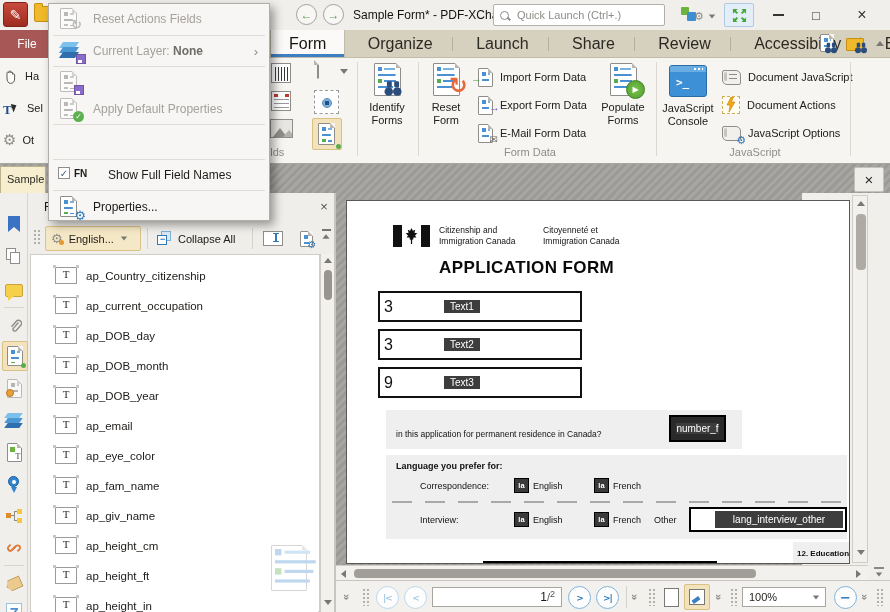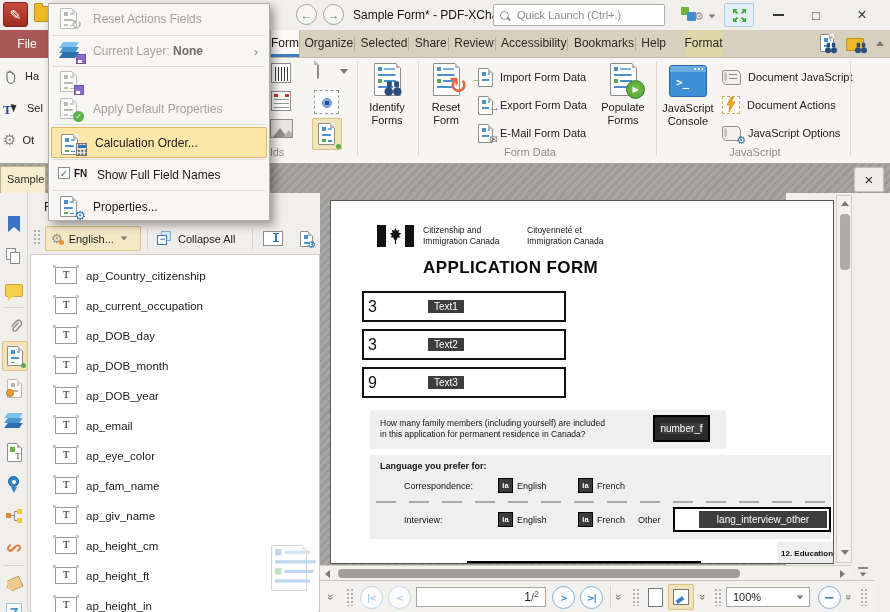--- a/index.html
+++ b/index.html
@@ -18,21 +18,21 @@
       linear-gradient(#4a90d2,#4a90d2) 0 19px/75% 2px no-repeat}
   .dic::after{content:"";position:absolute;top:-1px;right:-1px;width:0;height:0;
     border-top:5px solid #f6f5f2;border-left:5px solid #b9b6b2}
   .gray{filter:grayscale(1) opacity(.55)}
   .ov{position:absolute;font-weight:bold;line-height:1}
   
   .navcirc{width:21px;height:21px;border-radius:50%;border:1px solid #a3a19c;background:#f8f7f5;
     display:flex;align-items:center;justify-content:center;color:#59a159;font-size:12px;font-weight:bold}
   
   .tabrow{background:#d6d0bf;border-bottom:1px solid #c3bcab}
-  .tab{display:inline-block;padding:0 0;line-height:27px;font-size:12px;color:#2b2923;vertical-align:top}
+  .tab{display:inline-block;padding:0 18px;line-height:27px;font-size:16px;color:#2b2923;vertical-align:top}
   .tab.active{background:#fbfaf8;border-left:1px solid #c3bcab;border-right:1px solid #c3bcab;
     box-shadow:inset 0 -3px 0 #3e7fc1;color:#16140f}
   .tab.format{background:#ddd6a9;margin-left:14px}
   .tsep{display:inline-block;width:1px;height:14px;background:#b5ae9c;margin:7px 1px;vertical-align:top}
   
   .ribbon{background:#f6f5f2;border-bottom:1px solid #a9a6a0}
   .vsep{position:absolute;width:1px;background:#dcd9d3}
   .rgl{position:absolute;font-size:11px;color:#8f8d88;text-align:center}
   .bigbtn{display:flex;flex-direction:column;align-items:center;text-align:center}
   .bigbtn .cap{font-size:11px;line-height:13px;color:#22201c;margin-top:5px}
@@ -133,21 +133,21 @@
     <div class="ab" style="left:842px;top:0;width:40px;height:30px;display:flex;align-items:center;justify-content:center">
       <span style="font-size:16px;color:#333">×</span>
     </div>
   </div>
 
   <div class="ab tabrow" style="left:0;top:30px;width:890px;height:28px">
     <div class="ab" style="left:0;top:0;width:54px;height:28px;background:#a85757;color:#fff;font-size:12px;display:flex;align-items:center;justify-content:center">File</div>
     <div class="ab" style="left:270px;top:0;white-space:nowrap">
       <span class="tab active">Form</span>
       <span class="tab">Organize</span><span class="tsep"></span>
-      <span class="tab">Selected</span><span class="tsep"></span>
+      <span class="tab">Launch</span><span class="tsep"></span>
       <span class="tab">Share</span><span class="tsep"></span>
       <span class="tab">Review</span><span class="tsep"></span>
       <span class="tab">Accessibility</span><span class="tsep"></span>
       <span class="tab">Bookmarks</span><span class="tsep"></span>
       <span class="tab">Help</span>
       <span class="tab format">Format</span>
     </div>
     <div class="ab" style="left:820px;top:4px;width:20px;height:22px">
       <span class="dic" style="display:block;width:14px;height:18px">
           <i class="ln"></i>
@@ -494,21 +494,21 @@
         </span>
     </div>
 
     <div class="ab sb" style="left:292px;top:61px;width:14px;height:358px;border-left:1px solid #d0cdc7">
       <span class="ab tu" style="left:3px;top:4px"></span>
       <span class="thumb" style="left:3px;top:16px;width:8px;height:30px;background:#98958f"></span>
       <span class="ab td" style="left:3px;top:346px"></span>
     </div>
   </div>
 
-  <div class="ab hatch" style="left:320px;top:193px;width:466px;height:419px">
+  <div class="ab hatch" style="left:336px;top:193px;width:466px;height:419px">
 
     <div class="ab" style="left:10px;top:7px;width:504px;height:364px;background:#fff;border:1px solid #5a5855;overflow:hidden">
 
       <div class="ab" style="left:46px;top:24px;width:37px;height:22px">
         <i class="ab" style="left:0;top:0;width:9px;height:22px;background:#111"></i>
         <i class="ab" style="left:28px;top:0;width:9px;height:22px;background:#111"></i>
         <svg class="ab" style="left:10px;top:3px" width="17" height="16" viewBox="0 0 16 16">
           <path fill="#111" d="M8 0l1.4 2.8 2.4-1-0.9 2.9 2.9.5-2.3 2.3 1.4 1.9-2.9.1-.5 2.8L8 10.5l-1.5 1.8-.5-2.8-2.9-.1 1.4-1.9L2.2 5.2l2.9-.5-.9-2.9 2.4 1z"></path>
           <rect x="7.4" y="10" width="1.2" height="6" fill="#111"></rect>
         </svg>
@@ -530,21 +530,20 @@
       <div class="tfrow" style="top:128px">
         <span class="val">3</span>
         <span class="badge">Text2</span>
       </div>
       <div class="tfrow" style="top:166px">
         <span class="val">9</span>
         <span class="badge">Text3</span>
       </div>
 
       <div class="gbox" style="left:39px;top:209px;width:356px;height:39px">
-        <div class="ptxt" style="left:10px;top:8px">How many family members (including yourself) are included</div>
         <div class="ptxt" style="left:10px;top:19px">in this application for permanent residence in Canada?</div>
       </div>
       <div class="ab" style="left:322px;top:214px;width:57px;height:27px;border:2px solid #000;background:#2a2a2a;display:flex;align-items:center;justify-content:center">
         <span class="badge" style="padding:0">number_f</span>
       </div>
 
       <div class="gbox" style="left:39px;top:254px;width:461px;height:84px">
         <div class="ptxt" style="left:10px;top:6px;font-weight:bold;font-size:9px">Language you prefer for:</div>
         <div class="ptxt" style="left:34px;top:26px;font-size:9px">Correspondence:</div>
         <span class="cbla" style="left:128px;top:23px">
@@ -679,36 +678,27 @@
     <div class="mi dis" style="top:92px;height:26px">
       <span class="micon">
           <span class="dic gray" style="position:absolute;left:2px;top:0;width:17px;height:21px">
             <i class="ln"></i>
           </span>
         <i class="ab" style="right:0;bottom:-2px;width:11px;height:11px;border-radius:50%;background:#5cb14e;color:#fff;font-size:8px;text-align:center;line-height:11px;font-style:normal"><span>✓</span></i>
         </span>
       <span class="mlbl">Apply Default Properties</span>
     </div>
     <div class="msep" style="top:120px"></div>
-    <div class="mi on hl" style="top:123px;height:29px;left:2px;right:2px">
-      <span class="micon">
-          <span class="dic" style="position:absolute;left:1px;top:2px;width:17px;height:21px">
-            <i class="ln"></i>
-          </span>
-        <i class="ab" style="right:-1px;bottom:-2px;width:11px;height:13px;background:linear-gradient(#2e79bb,#2e79bb) 1px 1px/9px 3px no-repeat,radial-gradient(#55534e 1px,transparent 1.2px) 0 5px/3.6px 3.6px #e3e1dd;border:1px solid #77756f"></i>
-        </span>
-      <span class="mlbl">Calculation Order...</span>
-    </div>
     <div class="msep" style="top:155px"></div>
     <div class="mi on" style="top:158px;height:26px">
       <span class="micon" style="width:38px">
         <i class="ab" style="left:0;top:3px;width:12px;height:12px;background:#fff;border:1px solid #8f8d8a;color:#44617e;font-size:10px;line-height:12px;text-align:center;font-style:normal"><span>✓</span></i>
         <b class="ab" style="left:16px;top:4px;font-size:10px;color:#1c1a16">FN</b>
       </span>
-      <span class="mlbl" style="margin-left:1px">Show Full Field Names</span>
+      <span class="mlbl" style="margin-left:12px">Show Full Field Names</span>
     </div>
     <div class="msep" style="top:186px"></div>
     <div class="mi on" style="top:189px;height:27px">
       <span class="micon">
           <span class="dic" style="position:absolute;left:2px;top:0;width:17px;height:21px">
             <i class="ln"></i>
           </span>
         <b class="ov" style="right:-2px;bottom:-4px;font-size:13px;color:#2e79bb">⚙</b>
         </span>
       <span class="mlbl">Properties...</span>

